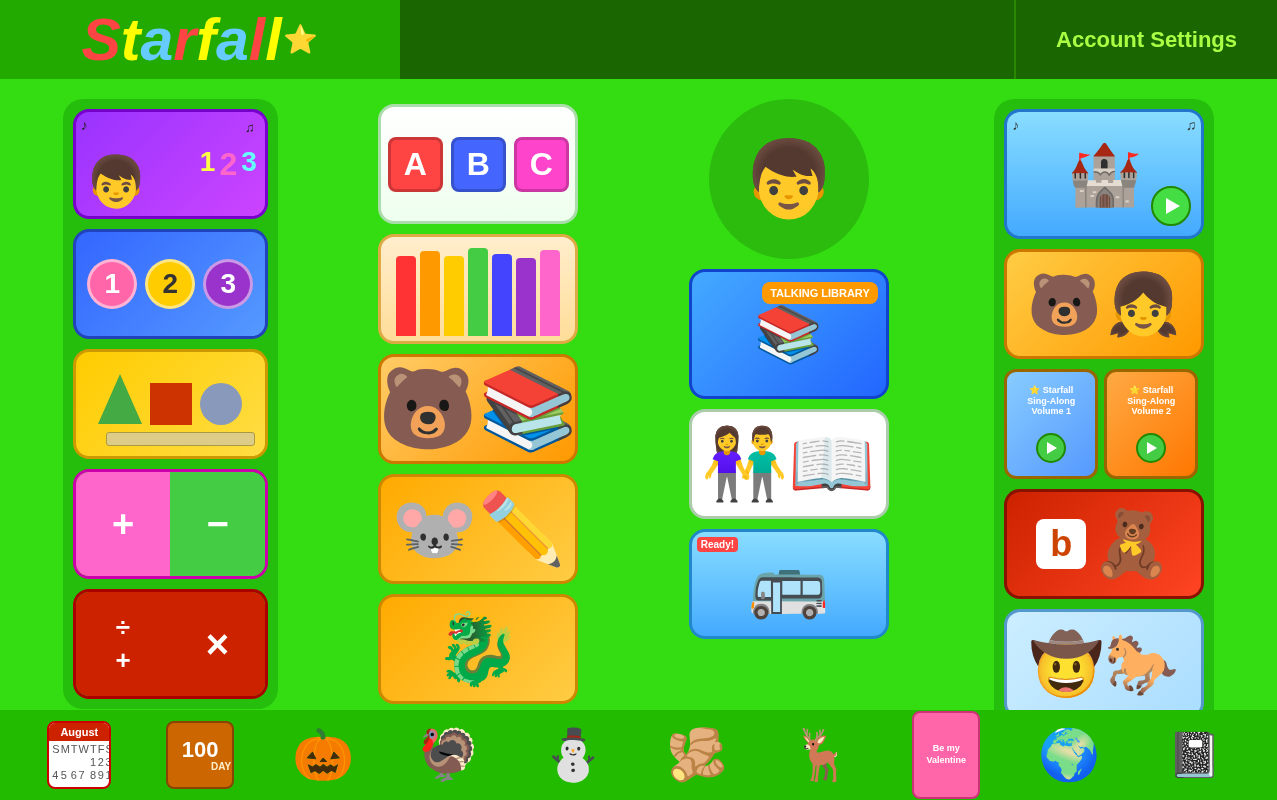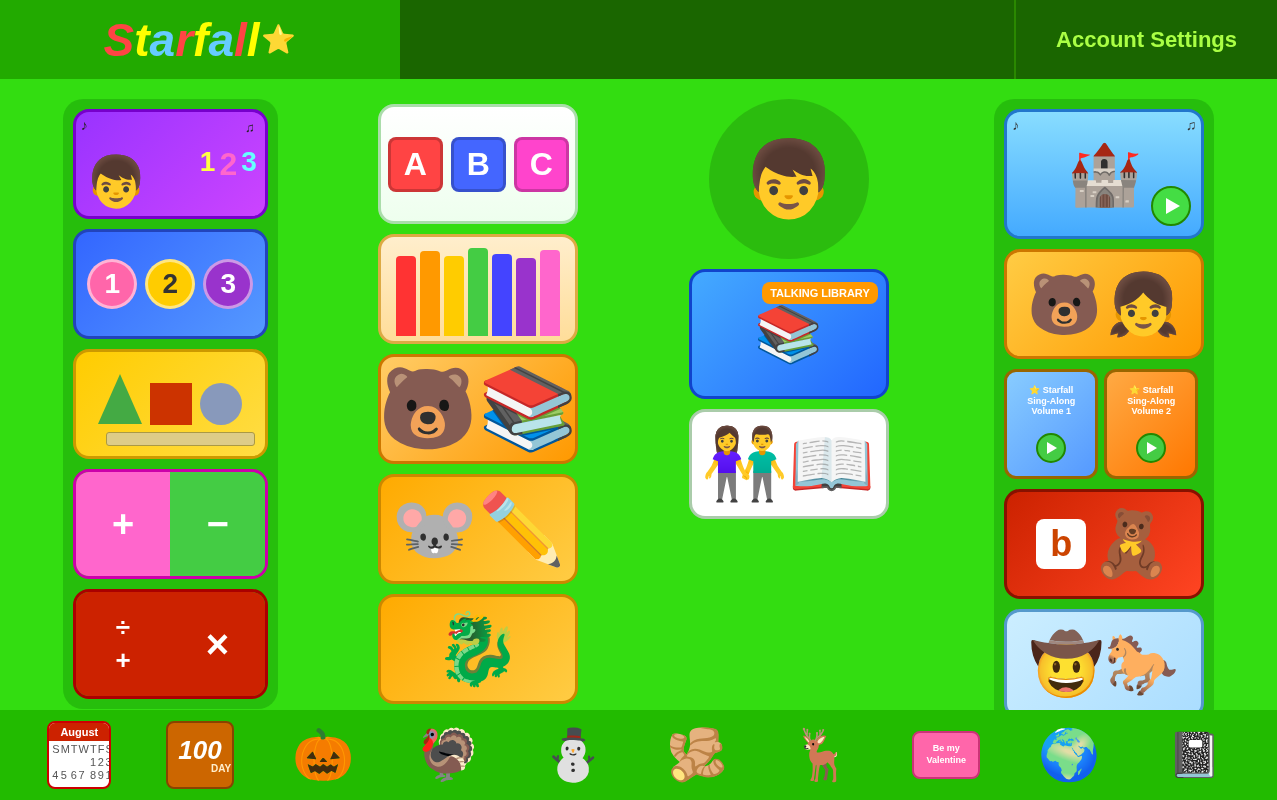--- a/index.html
+++ b/index.html
@@ -569,25 +569,24 @@
       border: 2px solid #884400;
       width: 68px;
       height: 68px;
       display: flex;
       flex-direction: column;
       align-items: center;
       justify-content: center;
     }
 
     .day-100-num {
-      font-size: 26px;
+      font-size: 22px;
       font-weight: 900;
       color: white;
       line-height: 1;
-      font-style: italic;
     }
 
     .day-100-text {
       font-size: 10px;
       color: #ffeecc;
       font-weight: 900;
       margin-left: 42px;
     }
 
     
@@ -602,21 +601,21 @@
     .valentine-card {
       background: #ff66aa;
       border-radius: 8px;
       padding: 4px 6px;
       font-size: 10px;
       font-weight: 900;
       color: white;
       text-align: center;
       border: 2px solid #cc3377;
       width: 68px;
-      height: 48px;
+      height: 88px;
       display: flex;
       align-items: center;
       justify-content: center;
     }
 
     
     .boy-avatar {
       font-size: 75px;
       line-height: 1;
     }
@@ -632,21 +631,21 @@
       font-size: 28px;
       margin-left: 2px;
     }
   </style>
 </head>
 <body>
 
 <div id="header">
   <div id="logo-area">
     <div class="logo-container">
-      <span style="font-size:46px; font-weight:900; font-style:italic; font-family:'Arial Black',Arial,sans-serif;">
+      <span style="font-size:59px; font-weight:900; font-style:italic; font-family:'Arial Black',Arial,sans-serif;">
         <span style="color:#ff4444;">S</span><span style="color:#ffff00;">t</span><span style="color:#66ccff;">a</span><span style="color:#ff4444;">r</span><span style="color:#ffff00;">f</span><span style="color:#66ccff;">a</span><span style="color:#ff4444;">l</span><span style="color:#ffff00;">l</span>
       </span>
       <span class="logo-star-emoji">⭐</span>
     </div>
   </div>
   <div id="nav-links">
     <a class="nav-link">Account Settings</a>
   </div>
 </div>
 
@@ -742,20 +741,24 @@
     <div class="talking-library">
       <span>📚</span>
       <div class="talking-label">TALKING LIBRARY</div>
     </div>
 
     <div class="card-readers">
       <span>👫</span>
       <span>📖</span>
     </div>
 
+    <div class="card-school-bus">
+      <div class="bus-label">Ready!</div>
+      <span>🚌</span>
+    </div>
 
   </div>
 
   <div style="background:rgba(0,100,0,0.25); border-radius:20px; padding:10px; display:flex; flex-direction:column; gap:10px; margin-top:5px;">
 
     <div class="card card-castle">
       <span>🏰</span>
       <span style="font-size:14px; position:absolute; top:5px; left:5px; color:#333;">♪</span>
       <span style="font-size:14px; position:absolute; top:5px; right:5px; color:#333;">♫</span>
       <div class="play-btn">

